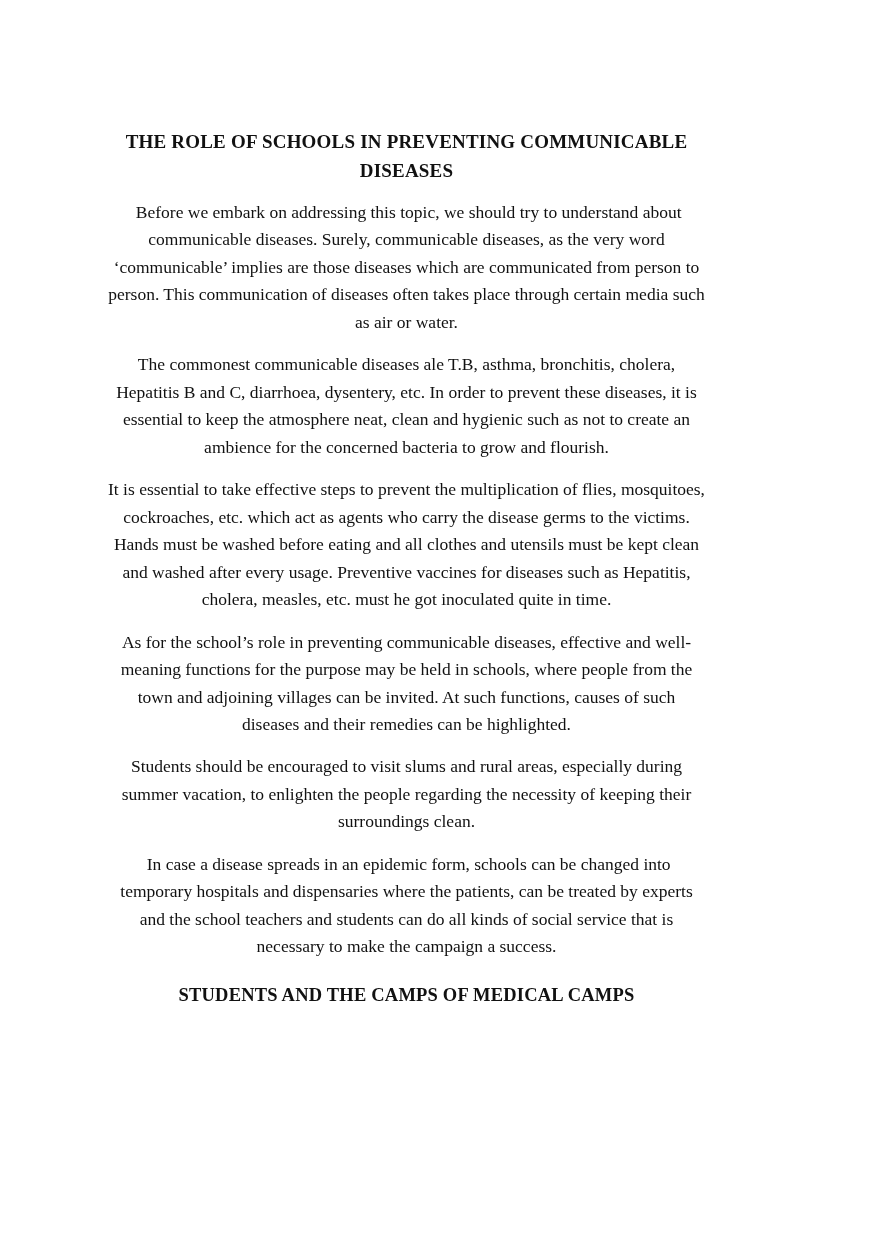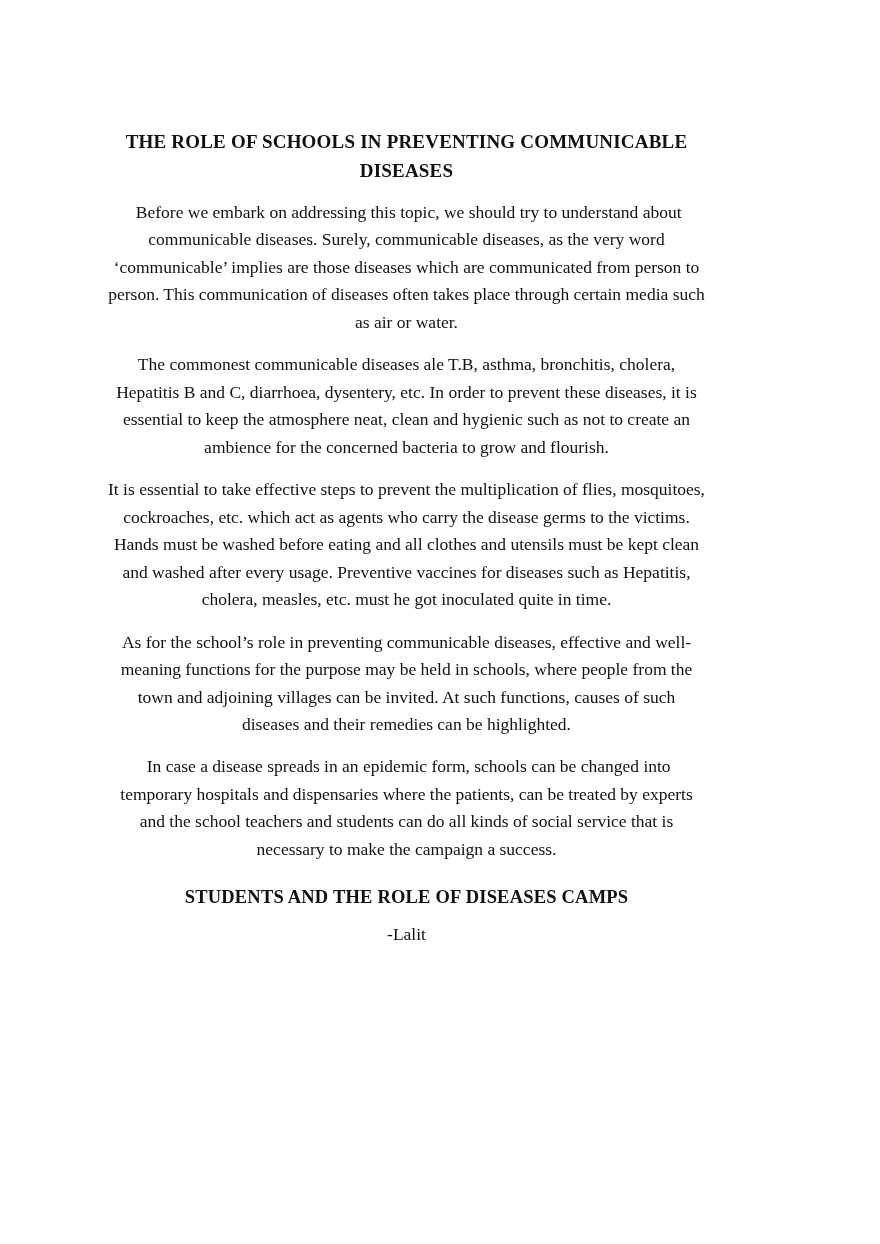--- a/index.html
+++ b/index.html
@@ -61,20 +61,20 @@
 
 
   <p class="body-para"> Before we embark on addressing this topic, we should try to understand about communicable diseases. Surely, communicable diseases, as the very word ‘communicable’ implies are those diseases which are communicated from person to person. This communication of diseases often takes place through certain media such as air or water.</p>
 
   <p class="body-para">The commonest communicable diseases ale T.B, asthma, bronchitis, cholera, Hepatitis B and C, diarrhoea, dysentery, etc. In order to prevent these diseases, it is essential to keep the atmosphere neat, clean and hygienic such as not to create an ambience for the concerned bacteria to grow and flourish.</p>
 
   <p class="body-para">It is essential to take effective steps to prevent the multiplication of flies, mosquitoes, cockroaches, etc. which act as agents who carry the disease germs to the victims. Hands must be washed before eating and all clothes and utensils must be kept clean and washed after every usage. Preventive vaccines for diseases such as Hepatitis, cholera, measles, etc. must he got inoculated quite in time.</p>
 
   <p class="body-para">As for the school’s role in preventing communicable diseases, effective and well-meaning functions for the purpose may be held in schools, where people from the town and adjoining villages can be invited. At such functions, causes of such diseases and their remedies can be highlighted.</p>
 
+  <p class="body-para">Students should be encouraged to visit slums and rural areas, especially during summer vacation, to enlighten the people regarding the necessity of keeping their surroundings clean.</p>
 
   <p class="body-para"> In case a disease spreads in an epidemic form, schools can be changed into temporary hospitals and dispensaries where the patients, can be treated by experts and the school teachers and students can do all kinds of social service that is necessary to make the campaign a success.</p>
 
-  <h2 class="section-heading">STUDENTS AND THE ROLE OF DISEASES CAMPS</h2>
+  <h2 class="section-heading">STUDENTS AND THE CAMPS OF MEDICAL CAMPS</h2>
 
-  <div class="author-2">-Lalit</div>
 
 </div>
 
 </body></html>

